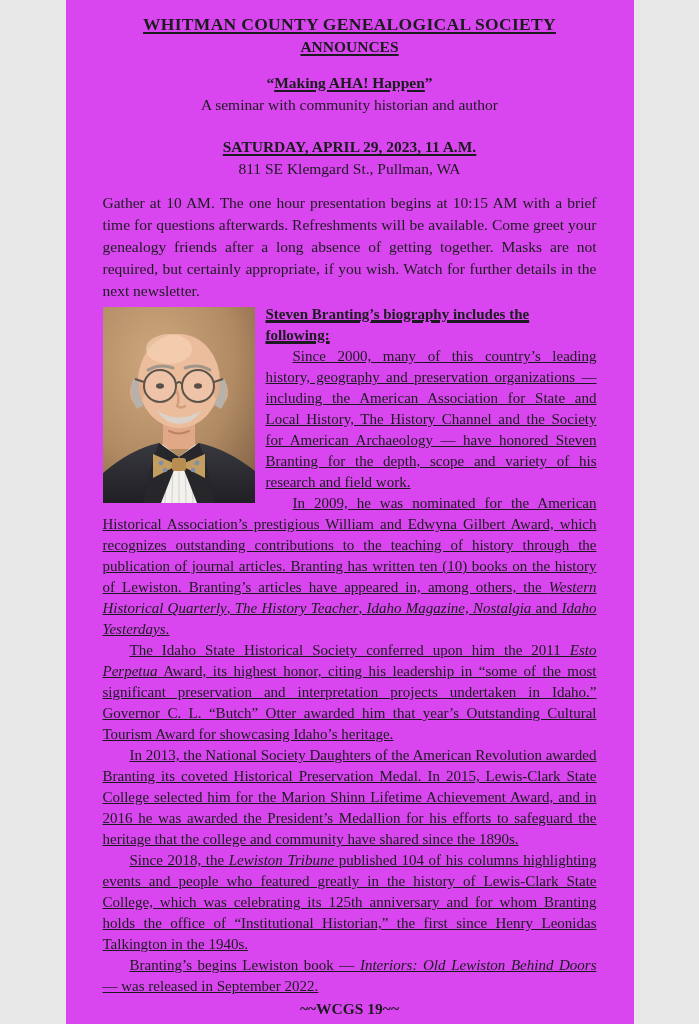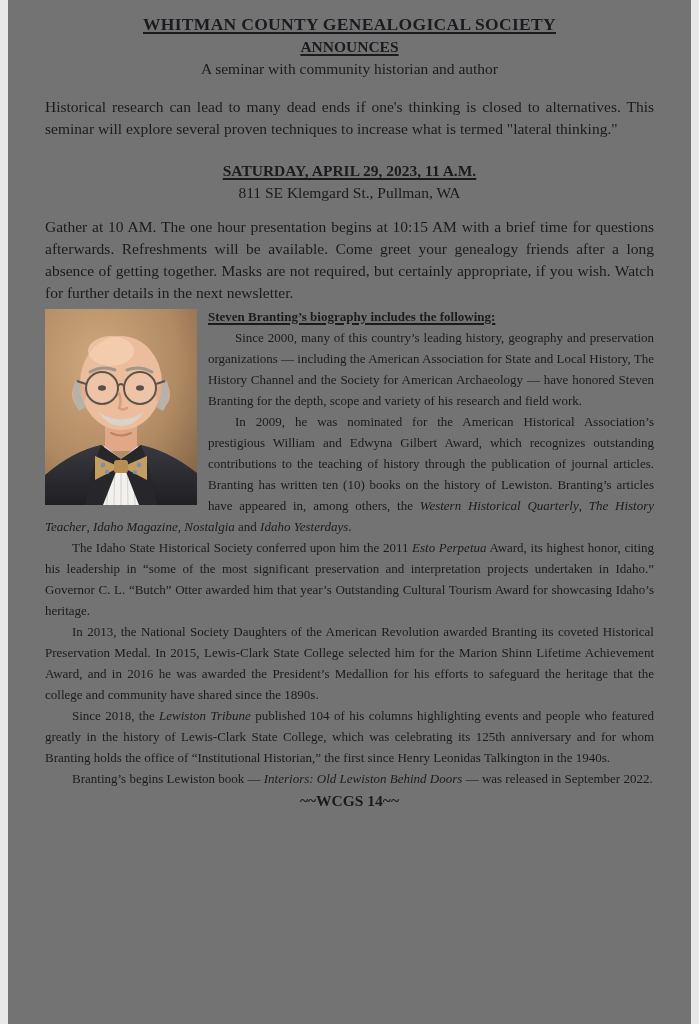--- a/index.html
+++ b/index.html
@@ -1,58 +1,58 @@
 <!DOCTYPE html>
 <html><head>
 <meta charset="utf-8">
 <style>
   * { margin:0; padding:0; box-sizing:border-box; }
   html,body { background:#e8e8e8; }
   .page {
-    width:683px; min-height:1024px; margin:0 auto; background:#737373;
+    width:568px; min-height:1024px; margin:0 auto; background:#d946ef;
     color:#1b1b1f;
     font-family:"Liberation Serif","DejaVu Serif",serif;
     font-size:15.5px; line-height:22px;
     padding:10px 37px 0 37px;
     overflow:hidden;
   }
   .center { text-align:center; }
   .justify { text-align:justify; }
   .b { font-weight:700; }
   .i { font-style:italic; }
   .u { text-decoration:underline; text-underline-offset:2px; text-decoration-thickness:1.5px; }
   .title { font-size:17.5px; font-weight:700; letter-spacing:.3px; line-height:24px; margin-top:2px; }
   .announces { font-weight:700; }
   .seminar-title { font-weight:700; margin-top:14px; }
   .speaker { font-weight:700; }
   .intro { margin-top:16px; }
   .event-block { margin-top:20px; }
   .event-date { font-weight:700; }
   .registration { margin-top:12px; }
   .gather { margin-top:12px; }
-  .bio { margin-top:2px; font-size:13px; line-height:21px; }
+  .bio { margin-top:2px; font-size:15px; line-height:21px;text-decoration:underline; }
   .bio-heading { font-weight:700; }
   .bio p { text-align:justify; text-indent:27px; }
   .portrait {
     float:left; width:152px; height:196px; margin:3px 11px 3px 0;
     display:block; background:#a5805c;
   }
   .footer { clear:both; text-align:center; font-weight:700; margin-top:1px; }
 </style>
 </head>
 <body>
 
 <div class="page">
 
   <div class="center title u">WHITMAN COUNTY GENEALOGICAL SOCIETY</div>
   <div class="center announces u">ANNOUNCES</div>
 
+  <div class="center seminar-title"><span>“</span><span class="u">Making AHA! Happen</span><span>”</span></div>
   <div class="center">A seminar with community historian and author</div>
 
-  <p class="justify intro">Historical research can lead to many dead ends if one's thinking is closed to alternatives. This seminar will explore several proven techniques to increase what is termed "lateral thinking."</p>
 
   <div class="event-block">
     <div class="center event-date u">SATURDAY, APRIL 29, 2023, 11 A.M.</div>
     <div class="center">811 SE Klemgard St., Pullman, WA</div>
   </div>
 
 
   <p class="justify gather">Gather at 10 AM.  The one hour presentation begins at 10:15 AM with a brief time for questions afterwards.  Refreshments will be available.  Come greet your genealogy friends after a long absence of getting together.  Masks are not required, but certainly appropriate, if you wish.  Watch for further details in the next newsletter.</p>
 
   <div class="bio">
@@ -103,15 +103,15 @@
 
     <div class="bio-heading u">Steven Branting’s biography includes the following:</div>
     <p><span>Since 2000, many of this country’s leading history, geography and preservation organizations — including the American Association for State and Local History, The History Channel and the Society for American Archaeology — have honored Steven Branting for the depth, scope and variety of his research and field work.</span></p>
     <p><span>In 2009, he was nominated for the American Historical Association’s prestigious William and Edwyna Gilbert Award, which recognizes outstanding contributions to the teaching of history through the publication of journal articles. Branting has written ten (10) books on the history of Lewiston. Branting’s articles have appeared in, among others, the </span><span class="i">Western Historical Quarterly</span><span>, </span><span class="i">The History Teacher</span><span>, </span><span class="i">Idaho Magazine, Nostalgia</span><span> and </span><span class="i">Idaho Yesterdays</span><span>.</span></p>
     <p><span>The Idaho State Historical Society conferred upon him the 2011 </span><span class="i">Esto Perpetua</span><span> Award, its highest honor, citing his leadership in “some of the most significant preservation and interpretation projects undertaken in Idaho.” Governor C. L. “Butch” Otter awarded him that year’s Outstanding Cultural Tourism Award for showcasing Idaho’s heritage.</span></p>
     <p><span>In 2013, the National Society Daughters of the American Revolution awarded Branting its coveted Historical Preservation Medal. In 2015, Lewis-Clark State College selected him for the Marion Shinn Lifetime Achievement Award, and in 2016 he was awarded the President’s Medallion for his efforts to safeguard the heritage that the college and community have shared since the 1890s.</span></p>
     <p><span>Since 2018, the </span><span class="i">Lewiston Tribune</span><span> published 104 of his columns highlighting events and people who featured greatly in the history of Lewis-Clark State College, which was celebrating its 125th anniversary and for whom Branting holds the office of “Institutional Historian,” the first since Henry Leonidas Talkington in the 1940s.</span></p>
     <p><span>Branting’s begins Lewiston book — </span><span class="i">Interiors: Old Lewiston Behind Doors</span><span> — was released in September 2022.</span></p>
   </div>
 
-  <div class="footer">~~WCGS 14~~</div>
+  <div class="footer">~~WCGS 19~~</div>
 
 </div>
 
 </body></html>

